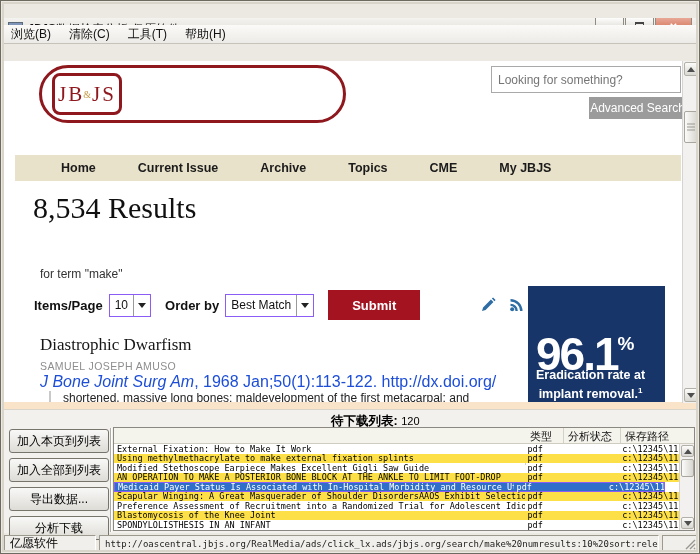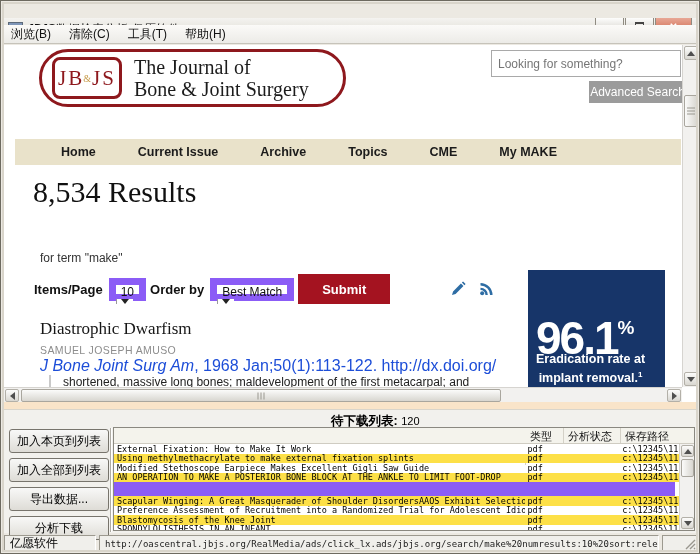--- a/index.html
+++ b/index.html
@@ -24,21 +24,21 @@
   .glyph-min { width:9px; height:3px; background:#444; margin-top:6px; }
   .glyph-max { width:9px; height:8px; border:1px solid #444; border-top:2px solid #444; }
 
   
   .menubar { position:absolute; left:1px; top:24px; right:1px; height:19px;
     background:linear-gradient(#fbfaf8,#ecebe7); border-bottom:1px solid #c6c3ba;
     display:flex; align-items:center; }
   .menu-item { font-size:12px; color:#111; padding:2px 9px; }
 
   
-  .browser { position:absolute; left:3px; top:44px; width:694px; height:357px;
+  .browser { position:absolute; left:3px; top:60px; width:694px; height:357px;
     background:#fff; overflow:hidden; }
 
   .logo { position:absolute; left:35px; top:4px; width:307px; height:58px;
     border:3px solid #8e181d; border-radius:29px; display:flex; align-items:center; background:#fff; }
   .logo-badge { margin-left:10px; width:70px; height:42px; border:3px solid #8e181d; border-radius:8px;
     display:flex; align-items:center; justify-content:center;
     font-family:"Liberation Serif",serif; font-size:21px; color:#8e181d; letter-spacing:2px; }
   .logo-badge .amp { font-size:10px; color:#c79b4a; margin:0 -1px; }
   .logo-text { margin-left:12px; font-family:"Liberation Serif",serif; font-size:20px;
     line-height:22px; color:#1c1c1c; }
@@ -53,22 +53,22 @@
   .navbar { position:absolute; left:11px; top:94px; width:666px; height:26px;
     background:#e9e2ca; display:flex; align-items:center; padding-left:46px; }
   .nav-item { font-size:12.5px; font-weight:bold; color:#1b1b1b; margin-right:42px; white-space:nowrap; }
 
   .results-heading { position:absolute; left:29px; top:130px;
     font-family:"Liberation Serif",serif; font-size:30px; color:#101010; }
   .term-line { position:absolute; left:36px; top:206px; font-size:12px; color:#333; }
 
   .controls-row { position:absolute; left:30px; top:228px; height:32px; display:flex; align-items:center; }
   .ctrl-label { font-size:13px; font-weight:bold; color:#111; margin-right:6px; }
-  .sel { height:23px; border:7px solid #8b5cf6; background:#fff; display:flex; align-items:center;
-    font-size:12px; color:#111; margin-right:4px;flex-direction:column; }
+  .sel { height:23px; border:1px solid #8b5cf6; background:#fff; display:flex; align-items:center;
+    font-size:12px; color:#111; margin-right:14px; }
   .sel .sel-val { padding:0 5px; }
   .sel .sel-arrow { width:17px; align-self:stretch; border-left:1px solid #9a9a9a;
     display:flex; align-items:center; justify-content:center; background:#fff; }
   .sel .sel-arrow::after { content:""; border-left:4px solid transparent; border-right:4px solid transparent;
     border-top:5px solid #222; }
   .submit-btn { width:92px; height:30px; background:#a41320; color:#fff; font-weight:bold;
     font-size:13px; border:none; display:flex; align-items:center; justify-content:center; margin-right:60px; }
   .row-icons { display:flex; gap:12px; align-items:center; }
   .row-icons svg { display:block; }
 
@@ -179,36 +179,32 @@
     </div>
 
   <div class="browser">
 
     <div class="logo">
       <div class="logo-badge">
         <span>JB</span>
           <span class="amp">&amp;</span>
           <span>JS</span>
       </div>
-      <div class="logo-text">
-        <div>The Journal of</div>
-        <div>Bone &amp; Joint Surgery</div>
-      </div>
     </div>
 
     <input class="search-box" placeholder="Looking for something?" style="">
     <div class="adv-btn">Advanced Search</div>
 
     <div class="navbar">
         <span class="nav-item">Home</span>
         <span class="nav-item">Current Issue</span>
         <span class="nav-item">Archive</span>
         <span class="nav-item">Topics</span>
         <span class="nav-item">CME</span>
-        <span class="nav-item">My MAKE</span>
+        <span class="nav-item">My JBJS</span>
       </div>
 
     <div class="results-heading">8,534 Results</div>
     <div class="term-line">for term "make"</div>
 
     <div class="controls-row">
       <span class="ctrl-label">Items/Page</span>
       <div class="sel">
         <span class="sel-val">10</span>
         <span class="sel-arrow"></span>

